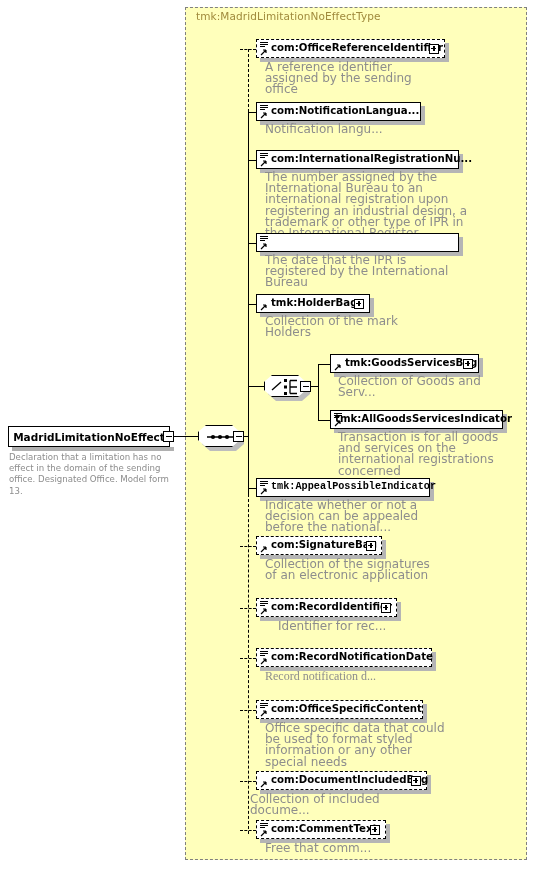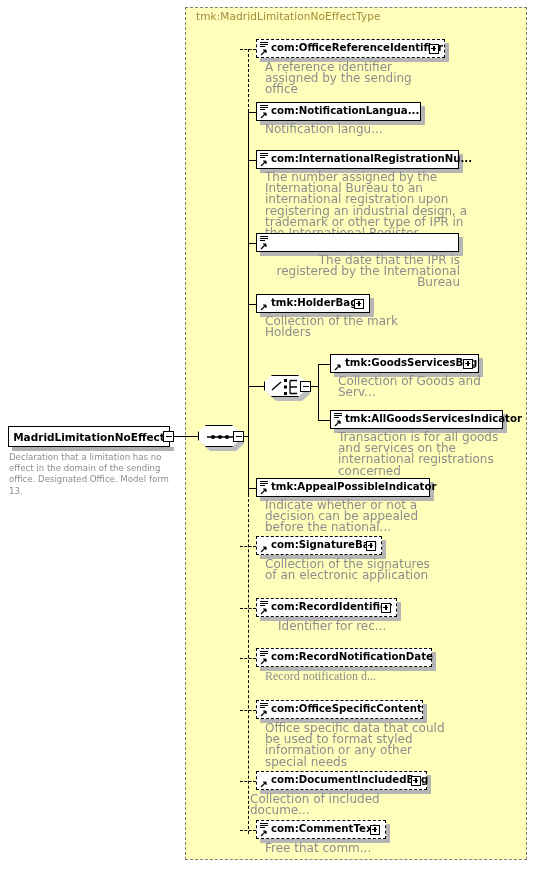--- a/index.html
+++ b/index.html
@@ -230,21 +230,21 @@
           <i></i>
           <i></i>
         </span>
       <span class="arrow-icon">
         <svg width="8" height="8" viewBox="0 0 8 8">
             <path d="M1 7 L6 2 M6 2 L3 2 M6 2 L6 5" stroke="#000" stroke-width="1.2" fill="none"></path>
           </svg>
       </span>
     </div>
   </div>
-  <div class="desc" style="left:265px;top:255px;width:195px;text-align:right;">The date that the IPR is registered by the International Bureau</div>
+  <div class="desc" style="left:265px;top:255px;width:195px;">The date that the IPR is registered by the International Bureau</div>
 
   <div class="node" style="left:256px;top:294px;width:114px;">
     <div class="shadow" style="width:114px;"></div>
     <div class="box" style="width:114px;">
       <span class="arrow-icon">
         <svg width="8" height="8" viewBox="0 0 8 8">
             <path d="M1 7 L6 2 M6 2 L3 2 M6 2 L6 5" stroke="#000" stroke-width="1.2" fill="none"></path>
           </svg>
       </span>
       <span class="name">tmk:HolderBag</span>
@@ -262,39 +262,39 @@
           </svg>
       </span>
       <span class="name">tmk:GoodsServicesBag</span>
       <span class="plusmark" style="right:5px;"></span>
     </div>
   </div>
   <div class="desc" style="left:338px;top:376px;width:180px;">Collection of Goods and Serv...</div>
 
   <div class="node" style="left:330px;top:410px;width:173px;">
     <div class="shadow" style="width:173px;"></div>
-    <div class="box" style="width:173px;">
+    <div class="box" style="width:173px;justify-content:center;">
       <span class="attr-icon">
           <i></i>
           <i></i>
           <i></i>
         </span>
       <span class="arrow-icon">
         <svg width="8" height="8" viewBox="0 0 8 8">
             <path d="M1 7 L6 2 M6 2 L3 2 M6 2 L6 5" stroke="#000" stroke-width="1.2" fill="none"></path>
           </svg>
       </span>
       <span class="name">tmk:AllGoodsServicesIndicator</span>
     </div>
   </div>
   <div class="desc" style="left:338px;top:432px;width:165px;">Transaction is for all goods and services on the international registrations concerned</div>
 
   <div class="node" style="left:256px;top:478px;width:174px;">
     <div class="shadow" style="width:174px;"></div>
-    <div class="box" style="width:174px;">
+    <div class="box" style="width:174px;font-family:Liberation Mono, monospace;">
       <span class="attr-icon">
           <i></i>
           <i></i>
           <i></i>
         </span>
       <span class="arrow-icon">
         <svg width="8" height="8" viewBox="0 0 8 8">
             <path d="M1 7 L6 2 M6 2 L3 2 M6 2 L6 5" stroke="#000" stroke-width="1.2" fill="none"></path>
           </svg>
       </span>

